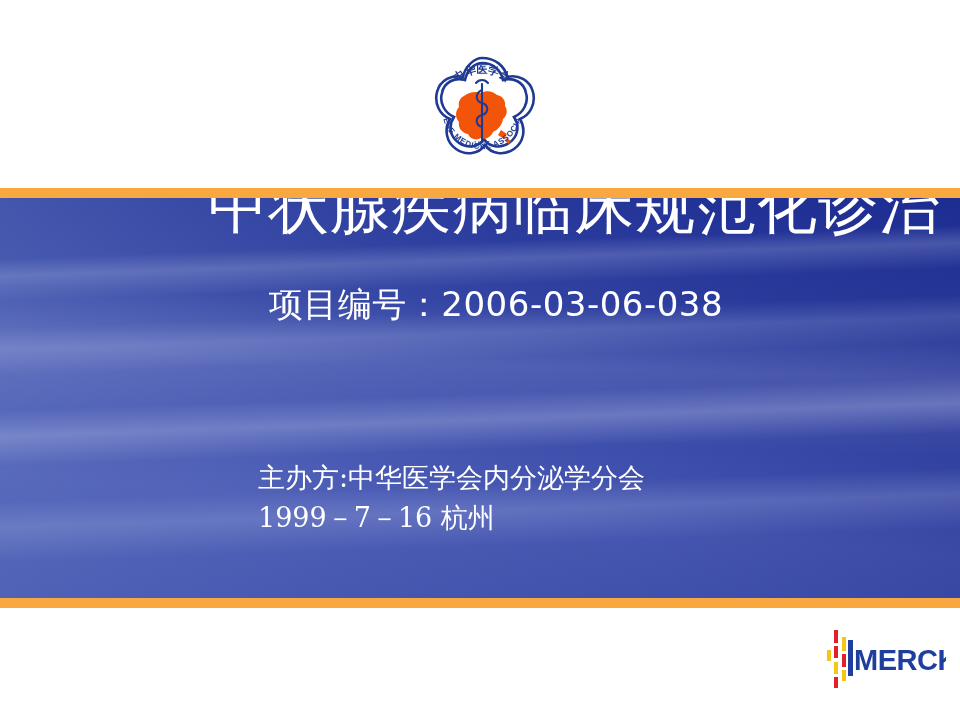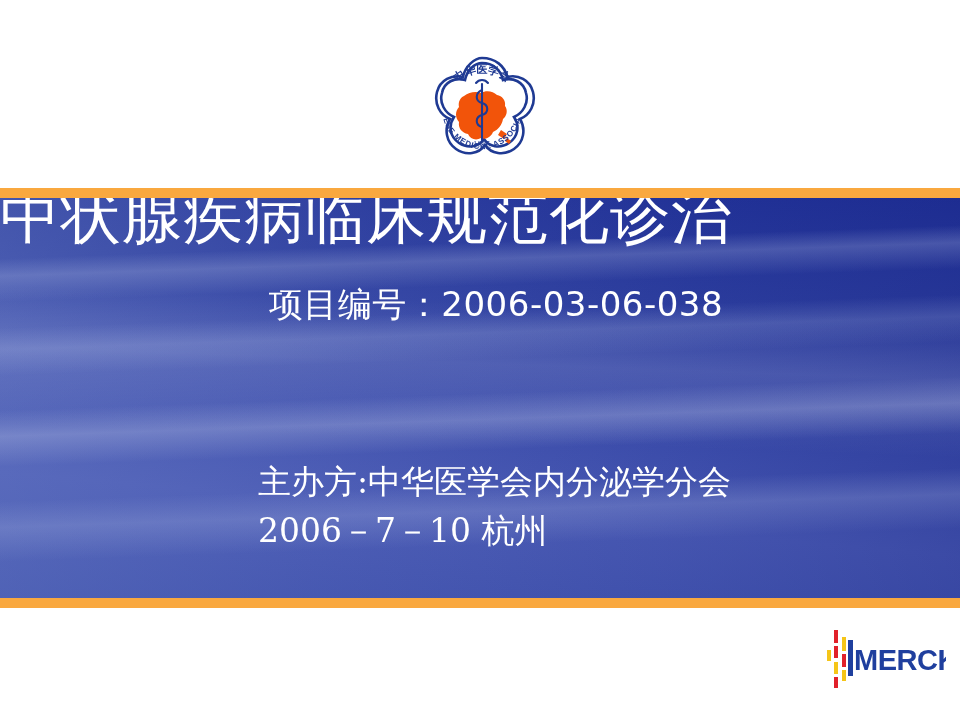--- a/index.html
+++ b/index.html
@@ -93,23 +93,23 @@
     left: 0; top: 608px;
     width: 960px;
     height: 112px;
     background: #ffffff;
     z-index: 3;
   }
 
   
   .headline {
     position: absolute;
-    left: 0; top: 186px;
+    left: 0; top: 176px;
     width: 940px;
-    text-align: left;
+    text-align: right;
     z-index: 2;           
     color: #ffffff;
     font-size: 60px;
     line-height: 1.0;
     font-weight: 400;
     letter-spacing: 1px;
     white-space: nowrap;
     font-family: "DejaVu Sans", "Liberation Sans", sans-serif;
   }
 
@@ -129,21 +129,21 @@
     margin-left: 16px;
   }
 
   
   .credits {
     position: absolute;
     left: 258px;
     top: 458px;
     z-index: 6;
     color: #ffffff;
-    font-size: 33px;
+    font-size: 27px;
     line-height: 1.48;
     white-space: nowrap;
     font-family: "DejaVu Serif", "Liberation Serif", serif;
   }
   .credits .line { display: block; }
 
   
   .merck-logo {
     position: absolute;
     left: 824px;
@@ -230,21 +230,21 @@
     </div>
   </div>
 
   <div class="rule-top"></div>
   <div class="rule-bottom"></div>
 
   <div class="subtitle">项目编号：2006-03-06-038</div>
 
   <div class="credits">
     <span class="line">主办方:中华医学会内分泌学分会</span>
-    <span class="line">2006－7－10    杭州</span>
+    <span class="line">1999－7－16    杭州</span>
   </div>
 
   <div class="bottom-band"></div>
 
   <div class="merck-logo">
     <svg viewBox="0 0 122 62" xmlns="http://www.w3.org/2000/svg">
 
       <g>
         <rect x="10" y="2" width="4" height="13" fill="#e1212a"></rect>
         <rect x="3" y="22" width="4" height="11" fill="#f5c518"></rect>

